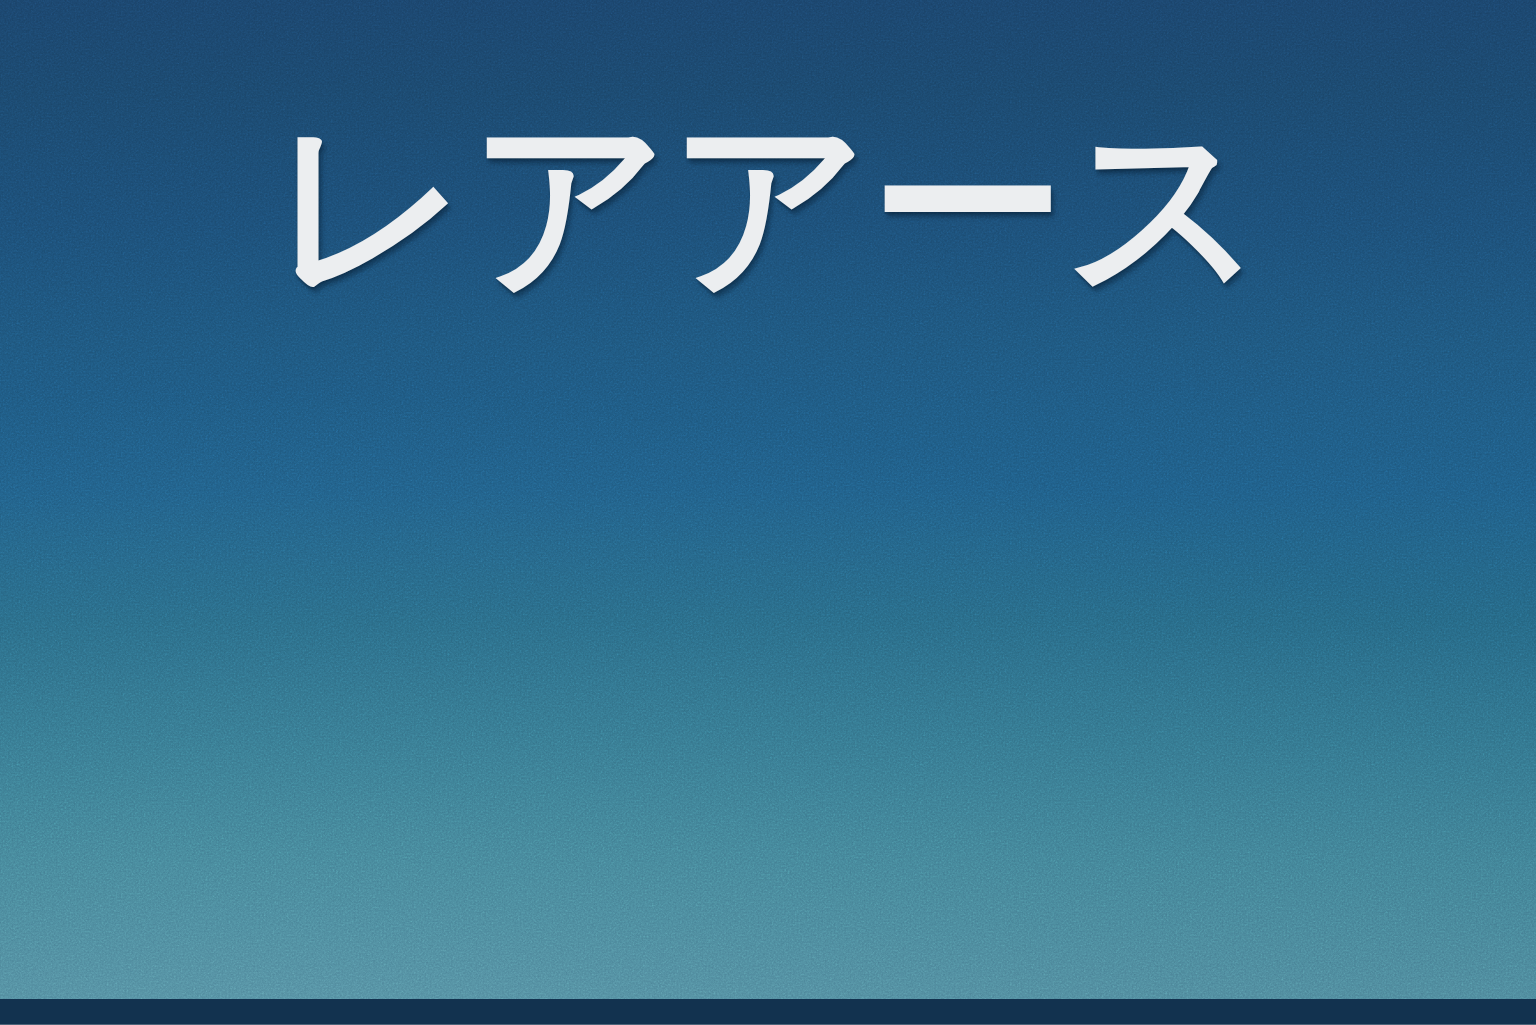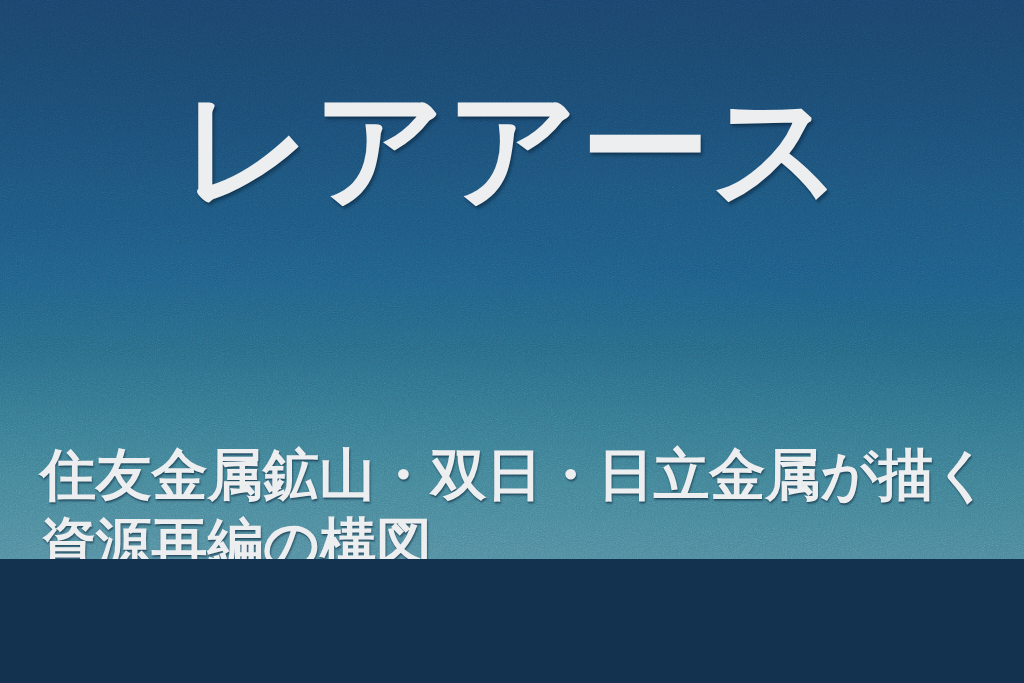--- a/index.html
+++ b/index.html
@@ -5,23 +5,23 @@
 <style>
   html, body {
     margin: 0;
     padding: 0;
     background: #12324f;
   }
 
   #poster {
     position: relative;
     width: 1024px;
-    height: 559px;
+    height: 666px;
     overflow: hidden;
-    font-family: Liberation Serif, serif;
+    font-family: Liberation Mono, monospace;
     -webkit-font-smoothing: antialiased;
   }
 
   
   .bg-gradient {
     position: absolute;
     inset: 0;
     background: linear-gradient(
       180deg,
       #1a4268   0%,
@@ -131,19 +131,15 @@
       <rect width="100%" height="100%" filter="url(#grainFilter)"></rect>
     </svg>
   </div>
 
   <div class="content">
 
     <div class="title-block">
       <div class="title-line line-1">レアアース</div>
     </div>
 
-    <div class="subtitle-block">
-      <div class="subtitle-line">住友金属鉱山・双日・日立金属が描く</div>
-      <div class="subtitle-line">資源再編の構図</div>
-    </div>
 
   </div>
 </div>
 
 </body></html>

